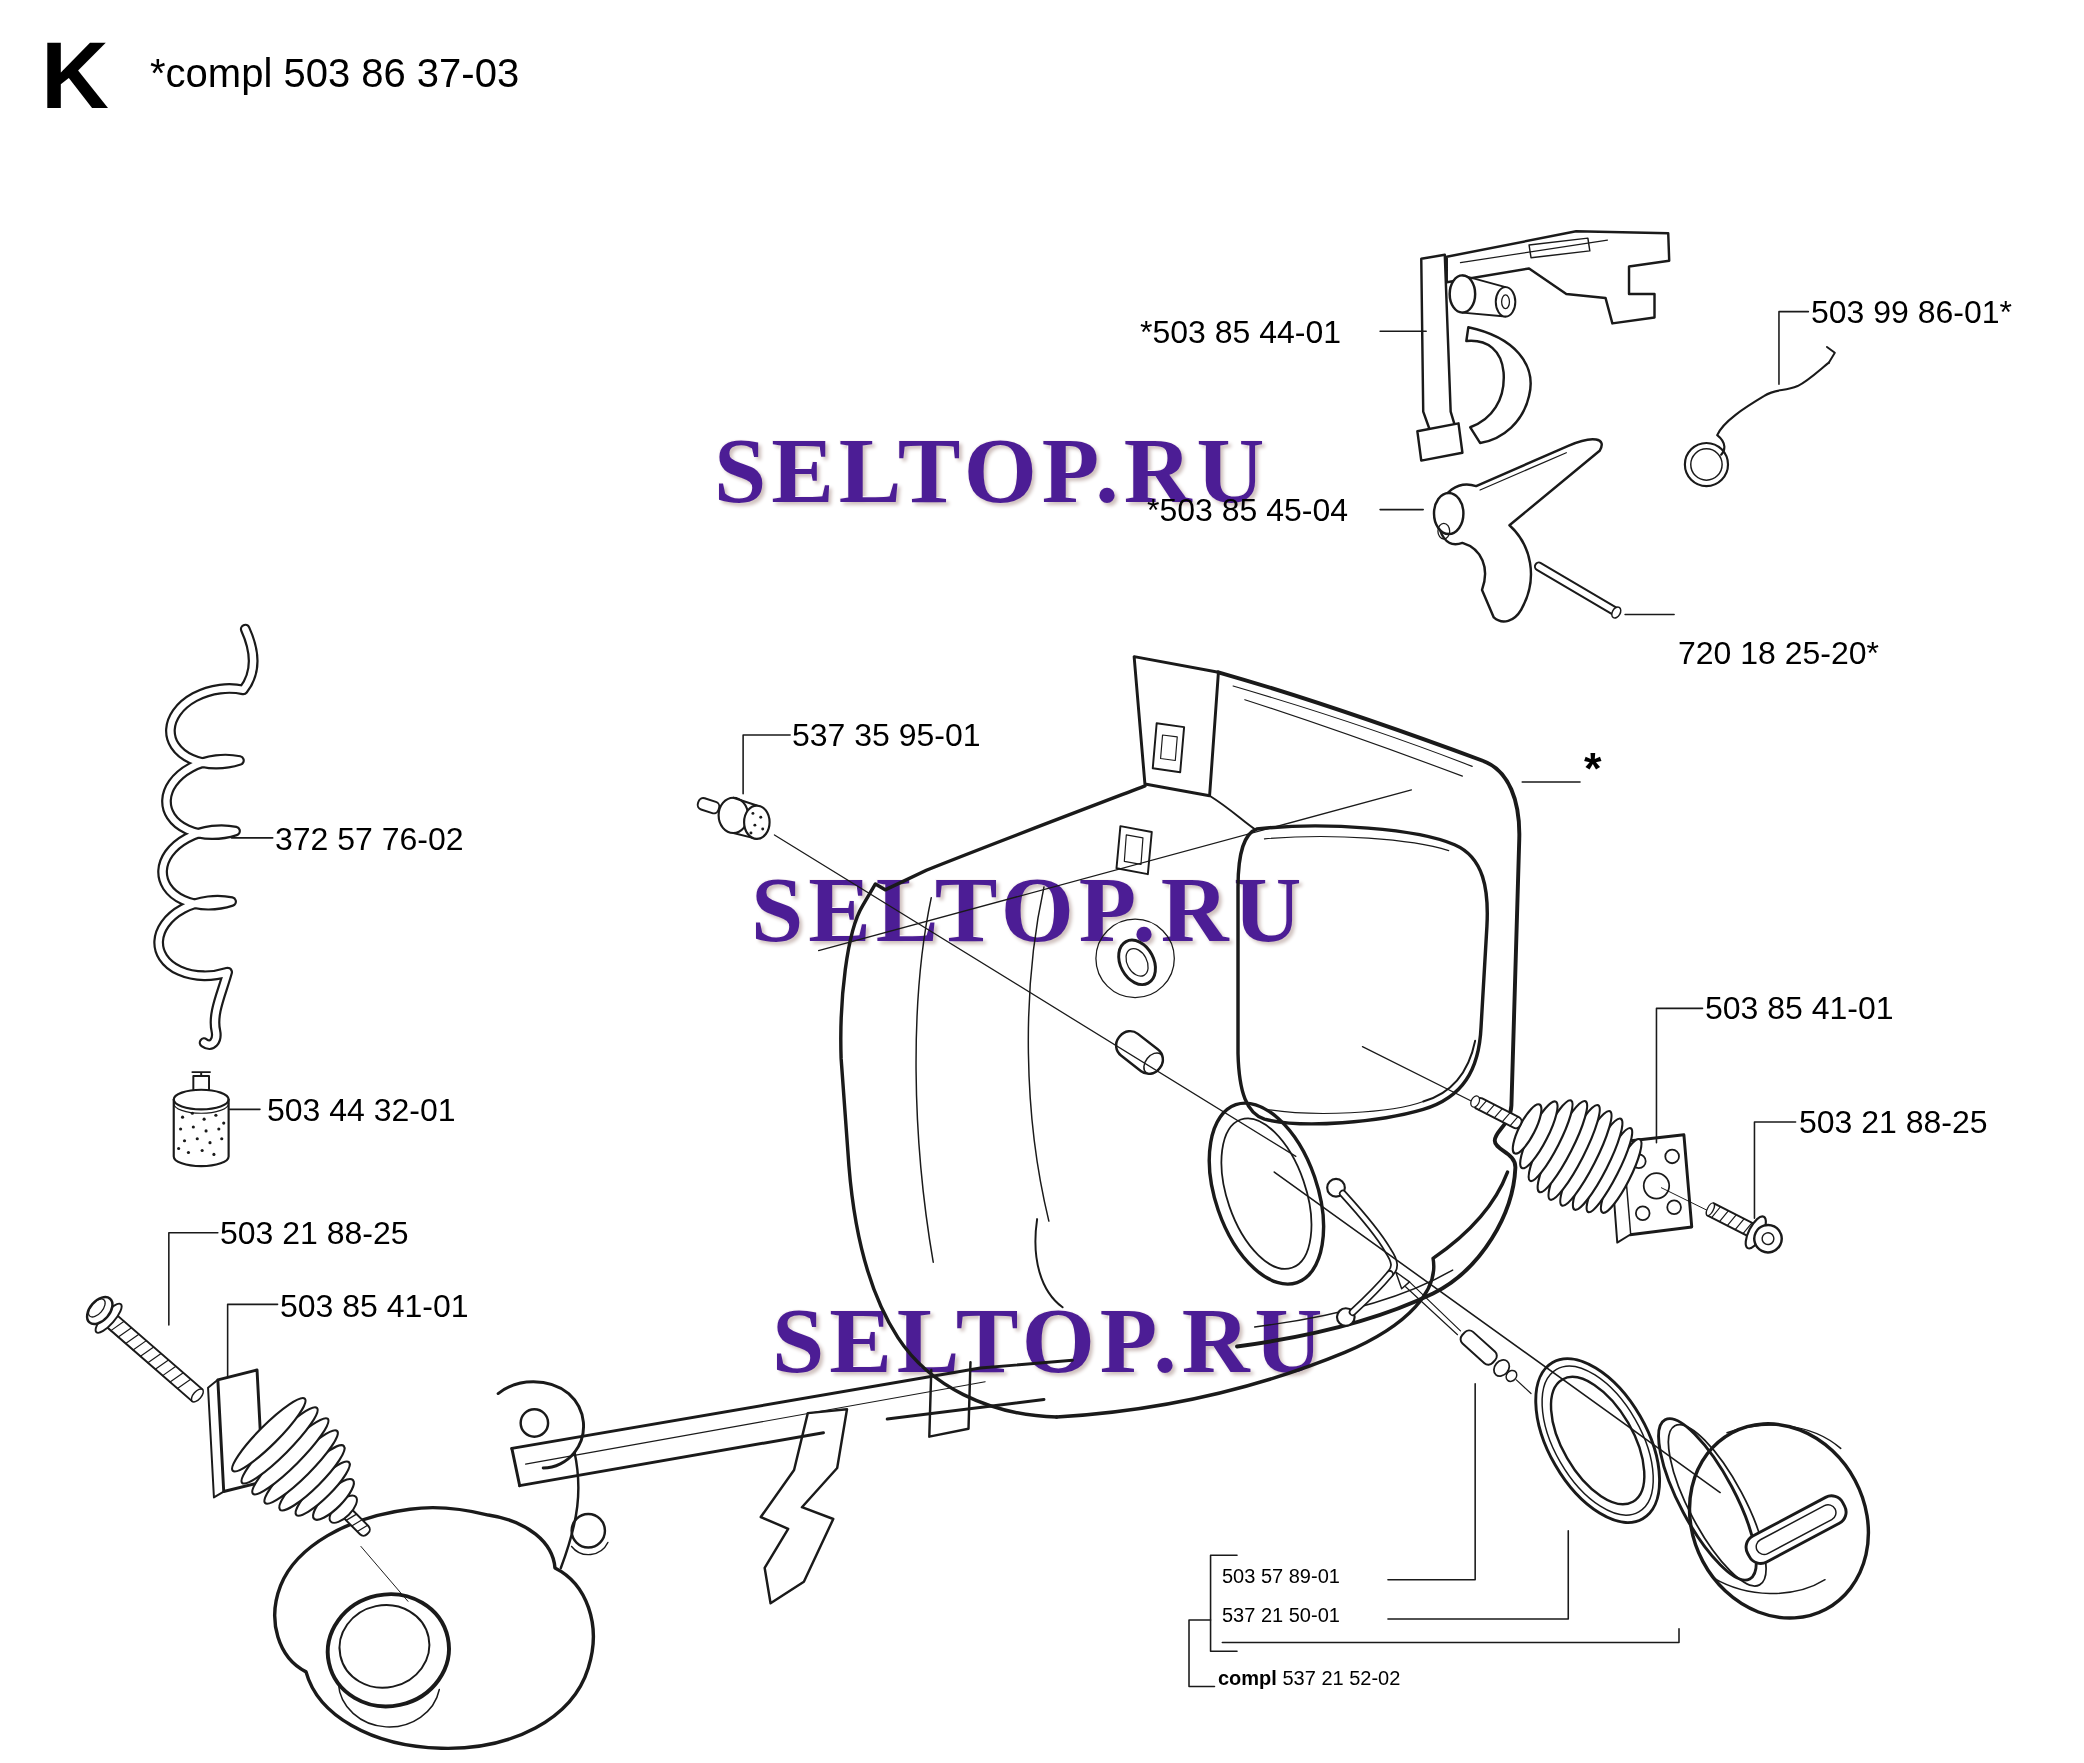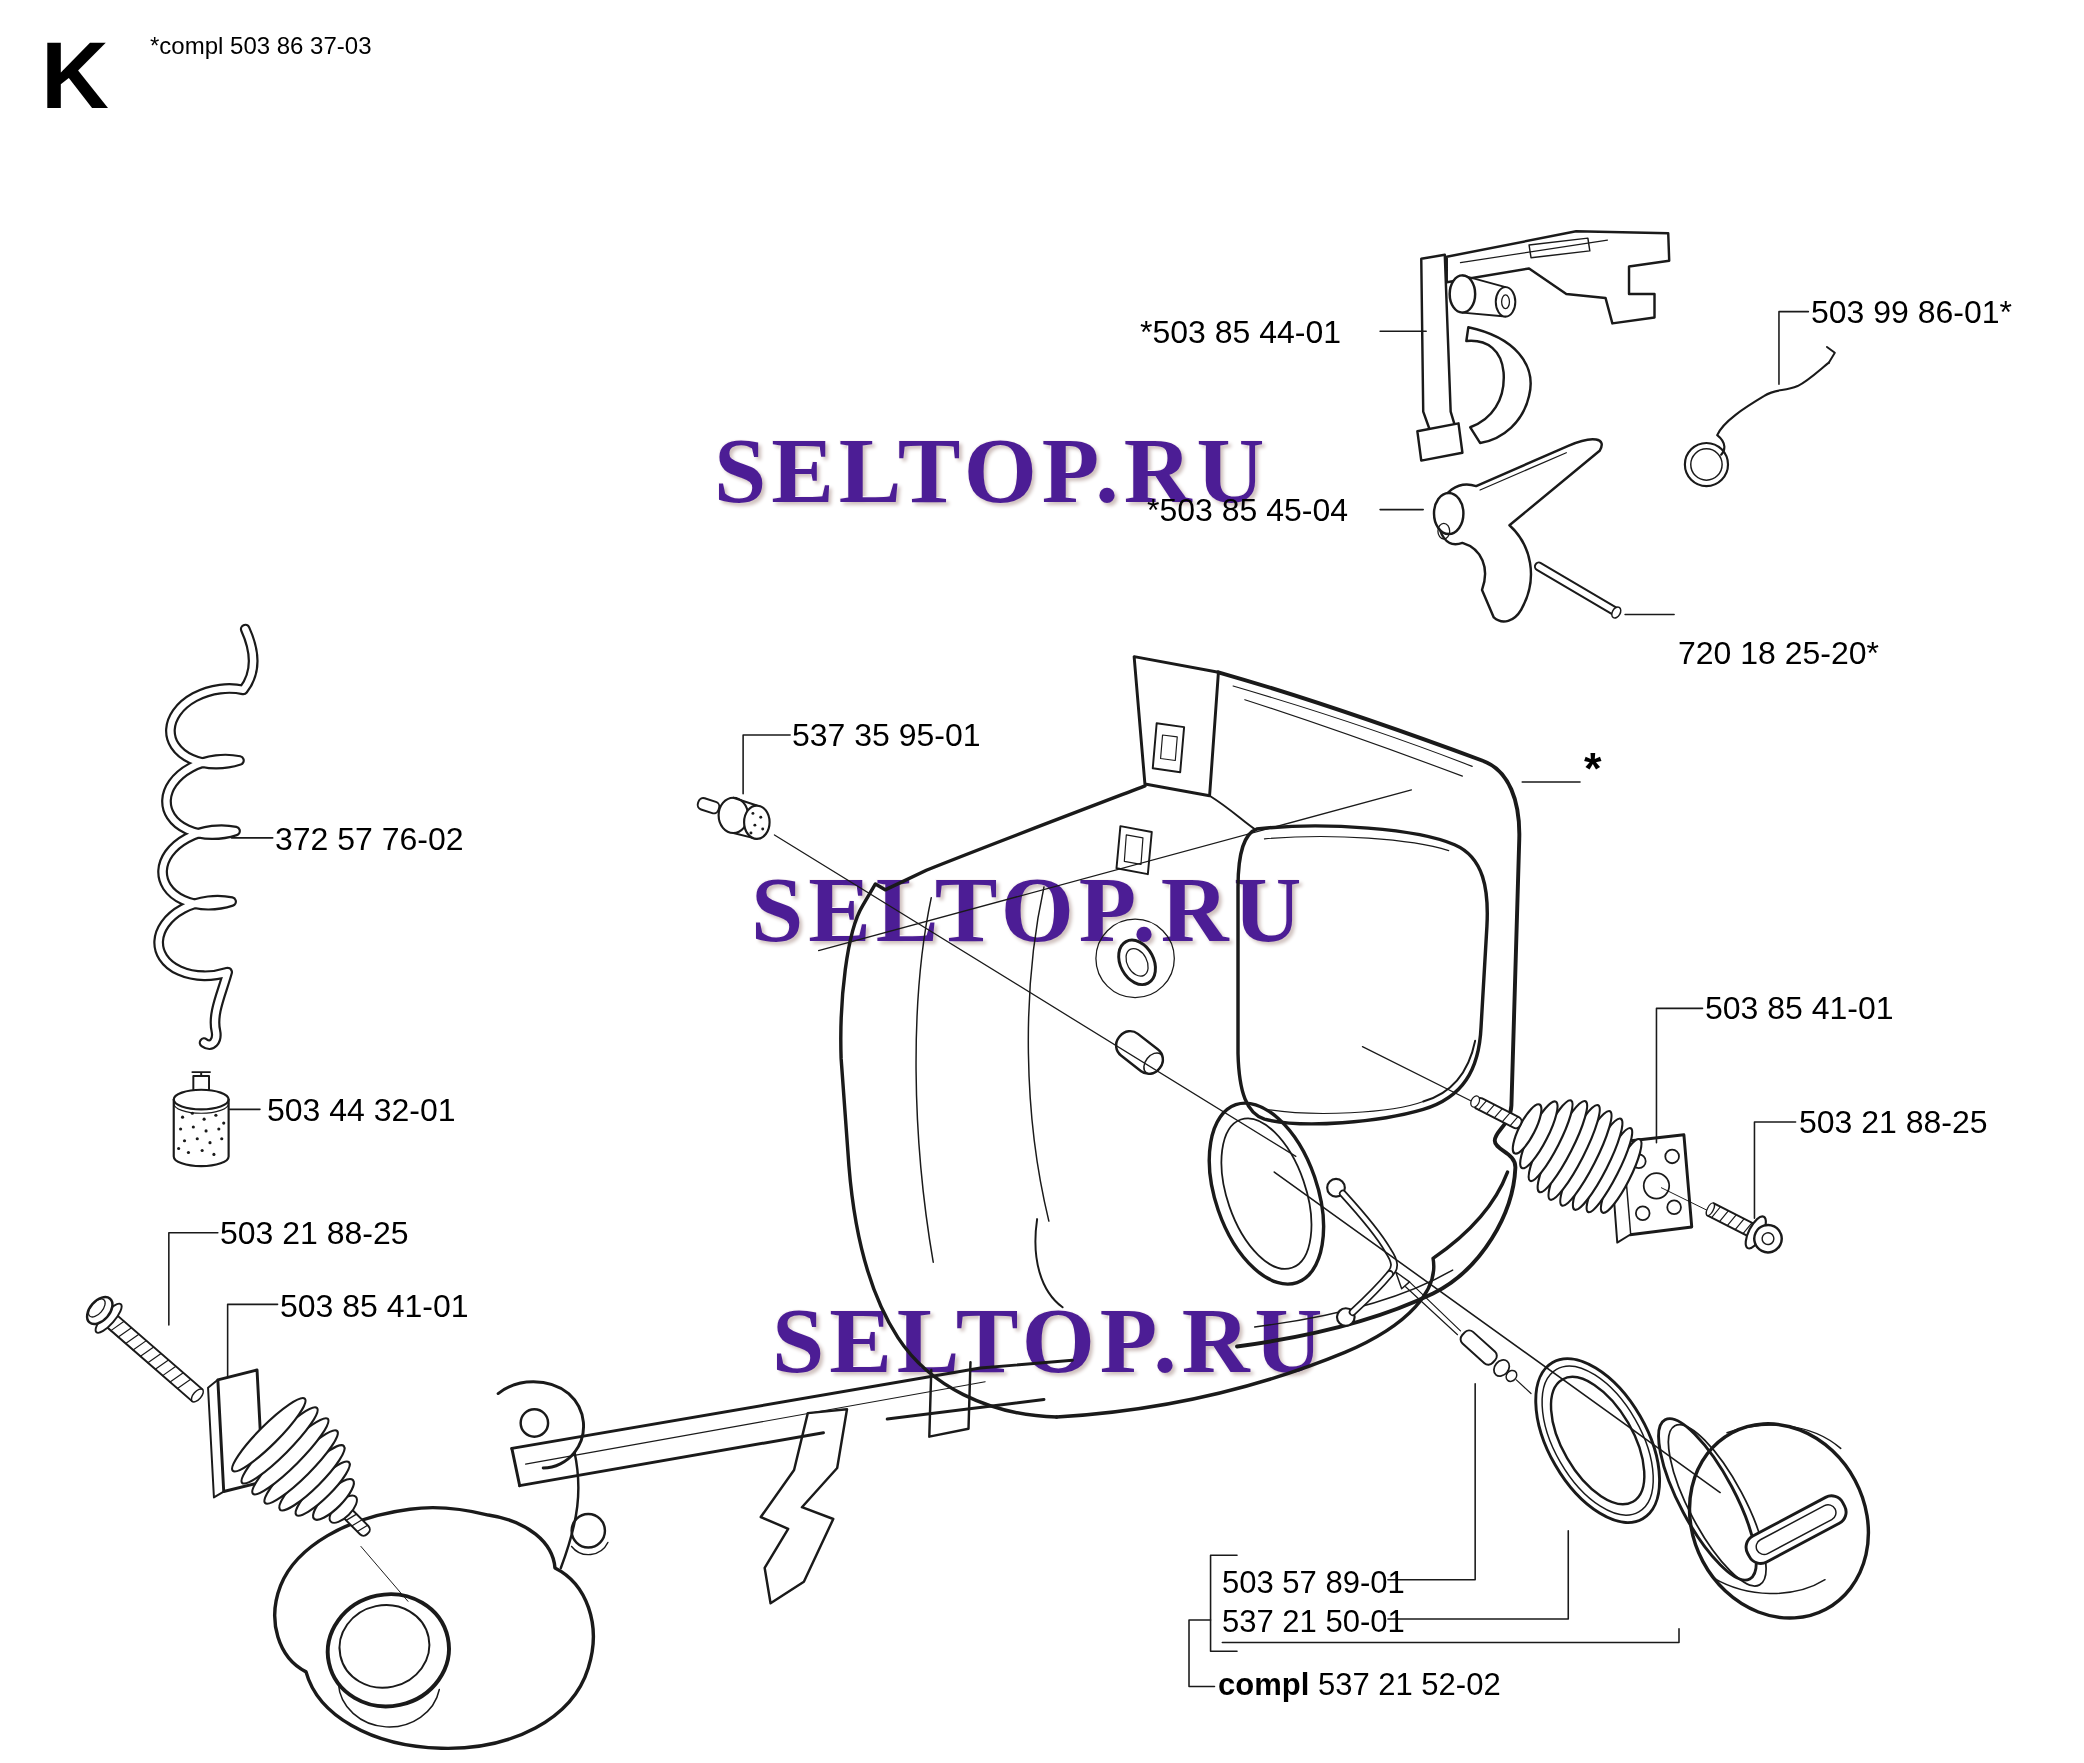--- a/index.html
+++ b/index.html
@@ -3,24 +3,24 @@
 <meta charset="utf-8">
 <style>
   html,body{margin:0;padding:0;background:#ffffff;}
   #stage{position:relative;width:2085px;height:1763px;background:#fff;overflow:hidden;
          font-family:"Liberation Sans",sans-serif;color:#000;}
   .wm{position:absolute;font-family:"Liberation Serif",serif;font-weight:bold;
       font-size:94px;letter-spacing:4.9px;color:#4c1d95;white-space:nowrap;
       text-shadow:-1px -1px 0 #faf6f5, 2.9px 2.9px 3.9px #cfc0bd;z-index:1;}
   svg.art{position:absolute;left:0;top:0;z-index:2;}
   .label{position:absolute;font-size:32px;white-space:nowrap;z-index:3;color:#000;}
-  .label.small{font-size:31px;}
+  .label.small{font-size:20px;}
   .label .b{font-weight:bold;}
   #section-letter{position:absolute;left:41px;top:21.6px;font-size:94px;font-weight:bold;z-index:3;}
-  #compl-header{position:absolute;left:150px;top:32px;font-size:24px;z-index:3;}
+  #compl-header{position:absolute;left:150px;top:51px;font-size:40px;z-index:3;}
   #compl-header .num{font-weight:normal;}
   .ast{font-size:45px;font-weight:bold;}
 </style>
 </head>
 <body>
 
 <div id="stage">
 
   <div class="wm" style="left:714px;top:416px;">SELTOP.RU</div>
   <div class="wm" style="left:751px;top:855px;">SELTOP.RU</div>

